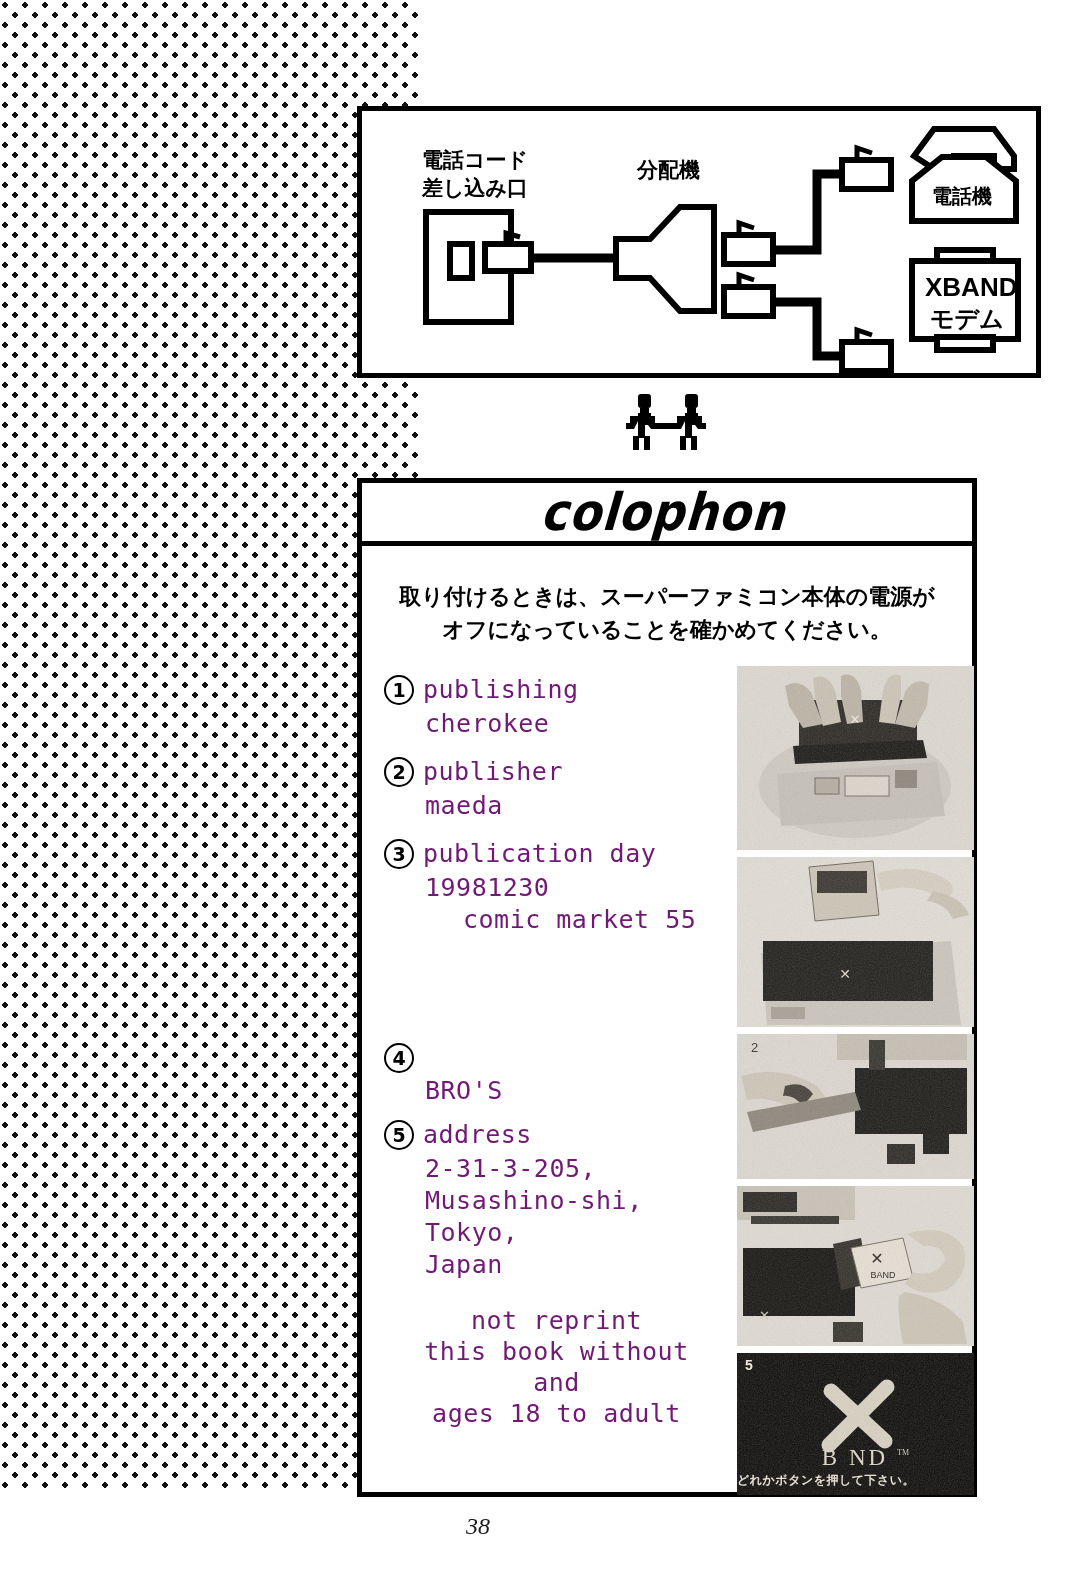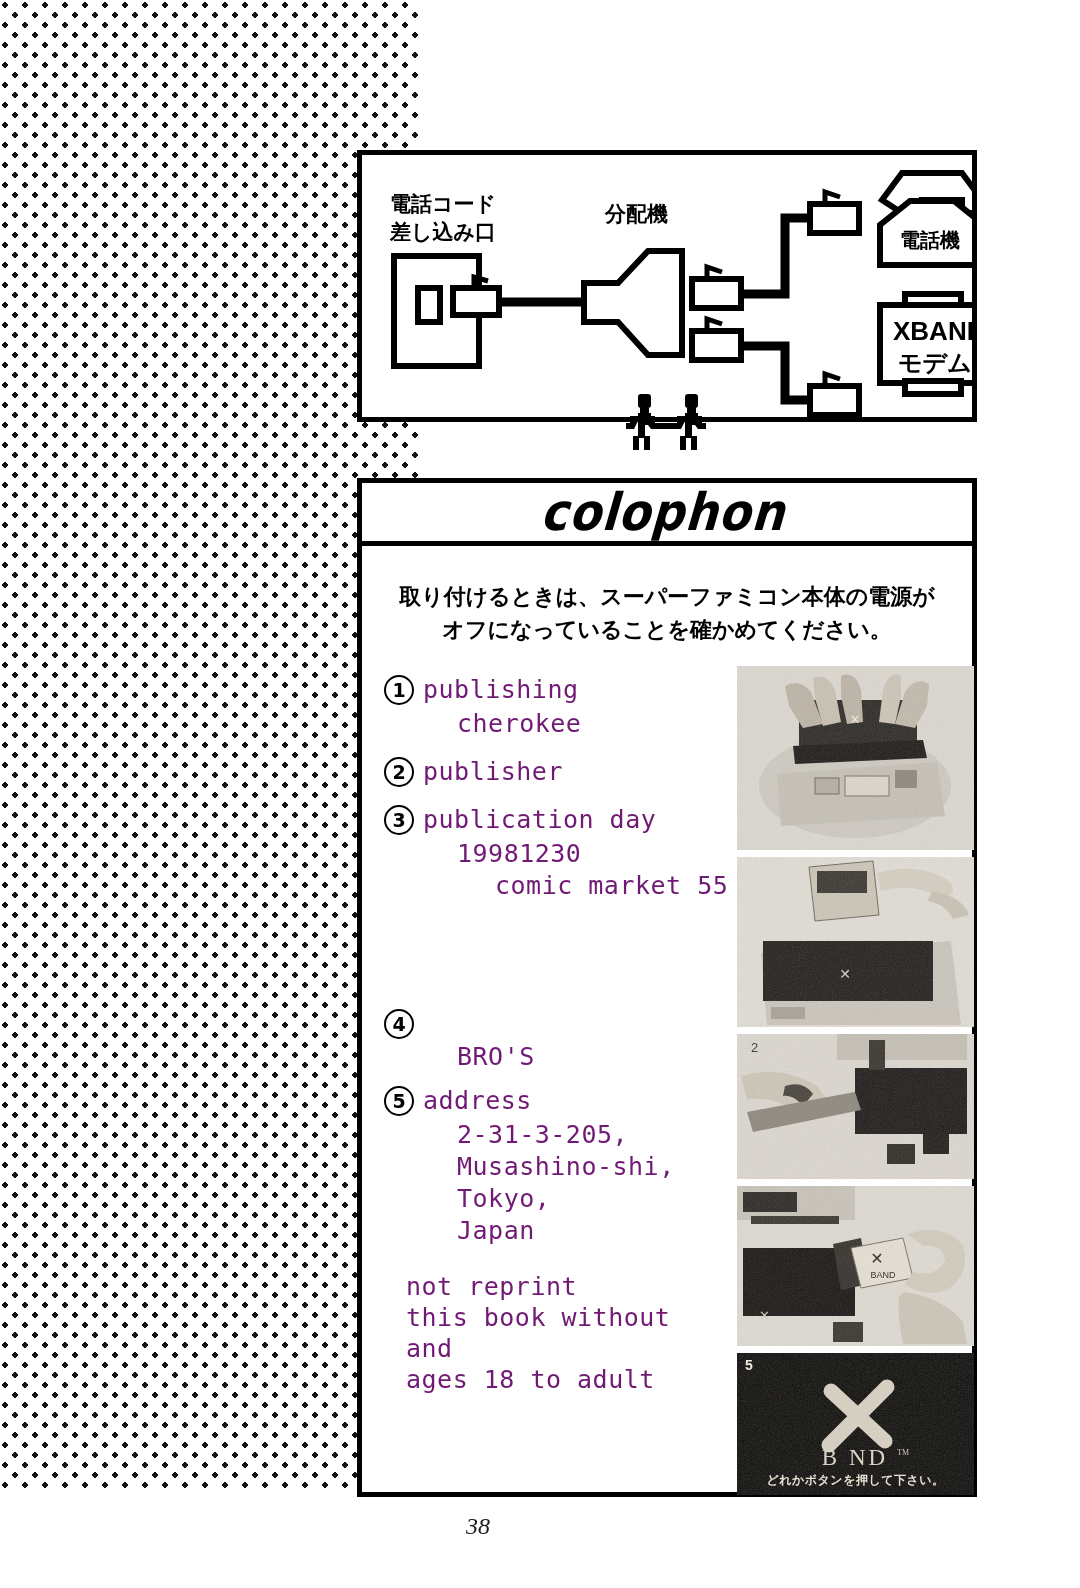--- a/index.html
+++ b/index.html
@@ -14,22 +14,22 @@
   #halftone{
     position:absolute;left:0;top:0;width:420px;height:1492px;
     background-color:#ffffff;
     background-image:
       radial-gradient(circle at 5px 5px, #111 2.6px, transparent 2.9px),
       radial-gradient(circle at 15px 15px, #111 2.6px, transparent 2.9px);
     background-size:20px 20px, 20px 20px;
   }
   
   #diagram-panel{
-    position:absolute;left:357px;top:106px;width:620px;height:272px;
-    border:5px solid #000;background:#fff;box-sizing:border-box;margin-top:44px;
+    position:absolute;left:357px;top:106px;width:684px;height:272px;
+    border:5px solid #000;background:#fff;box-sizing:border-box;
   }
   #diagram-svg{position:absolute;left:0;top:0;width:100%;height:100%;}
   .jp{font-family:"DejaVu Sans", sans-serif;}
   
   #stick-figures{
     position:absolute;left:624px;top:392px;width:90px;height:62px;
   }
   
   #colophon-panel{
     position:absolute;left:357px;top:478px;width:620px;height:1019px;
@@ -65,26 +65,26 @@
     width:30px;height:30px;border:2.5px solid #000;border-radius:50%;
     display:flex;align-items:center;justify-content:center;
     font-family:"DejaVu Sans", sans-serif;font-weight:bold;font-size:19px;
     box-sizing:border-box;margin-right:9px;margin-top:1px;color:#000;
   }
   .techno{
     font-family:"DejaVu Sans Mono", monospace;
     font-size:25px;letter-spacing:0.5px;color:#701a75;line-height:1.28;
   }
   .entry-label{font-size:25px;}
-  .entry-values{margin-left:73px;margin-top:2px;}
+  .entry-values{margin-left:41px;margin-top:2px;}
   .entry-values div{white-space:pre;}
   .indent2{margin-left:38px;}
   #spacer-gap{height:96px;}
   #disclaimer{
-    margin-left:22px;margin-top:24px;
+    margin-left:22px;margin-top:24px;text-align:center;
   }
   #disclaimer div{line-height:1.24;white-space:pre;}
   
   .photo{
     width:237px;background:#d8d4cc;position:relative;overflow:hidden;
     margin-bottom:7px;
   }
   .ph-grain{position:absolute;inset:0;}
   
   #page-number{
@@ -182,20 +182,23 @@
         </div>
         <div class="techno entry-values">
           <div>cherokee</div>
         </div>
       </div>
 
       <div class="entry" style="margin-top:16px;">
         <div class="entry-head">
           <div class="num">2</div>
           <div class="techno entry-label">publisher</div>
+        </div>
+        <div class="techno entry-values">
+          <div>maeda</div>
         </div>
       </div>
 
       <div class="entry" style="margin-top:16px;">
         <div class="entry-head">
           <div class="num">3</div>
           <div class="techno entry-label">publication day</div>
         </div>
         <div class="techno entry-values">
           <div>19981230</div>
@@ -341,21 +344,21 @@
           </defs>
           <rect width="237" height="142" fill="#0c0b09"></rect>
           <g stroke="#d9d2c2" stroke-width="15" stroke-linecap="round">
             <line x1="94" y1="38" x2="148" y2="88"></line>
             <line x1="150" y1="34" x2="92" y2="92"></line>
           </g>
           <text x="118" y="112" font-size="23" fill="#ded7c7" text-anchor="middle" font-family="Liberation Serif, serif" letter-spacing="3">B  ND</text>
           <text x="160" y="102" font-size="8" fill="#cfc8b8" font-family="Liberation Serif, serif">TM</text>
           <rect width="237" height="142" filter="url(#gr5)" opacity="0.24"></rect>
         </svg>
-        <div style="position:absolute;left:0;right:0;bottom:6px;text-align:center;
+        <div style="position:absolute;left:0;right:0;bottom:6px;text-align:left;
                     font-family:'DejaVu Sans', sans-serif;font-size:12px;color:#e6e0d2;
                     font-weight:bold;letter-spacing:0.5px;">どれかボタンを押して下さい。</div>
         <div style="position:absolute;left:8px;top:4px;font-family:'Liberation Sans', sans-serif;
                     font-size:14px;color:#efe9da;font-weight:bold;">5</div>
       </div>
 
     </div>
   </div>
 </div>
 

